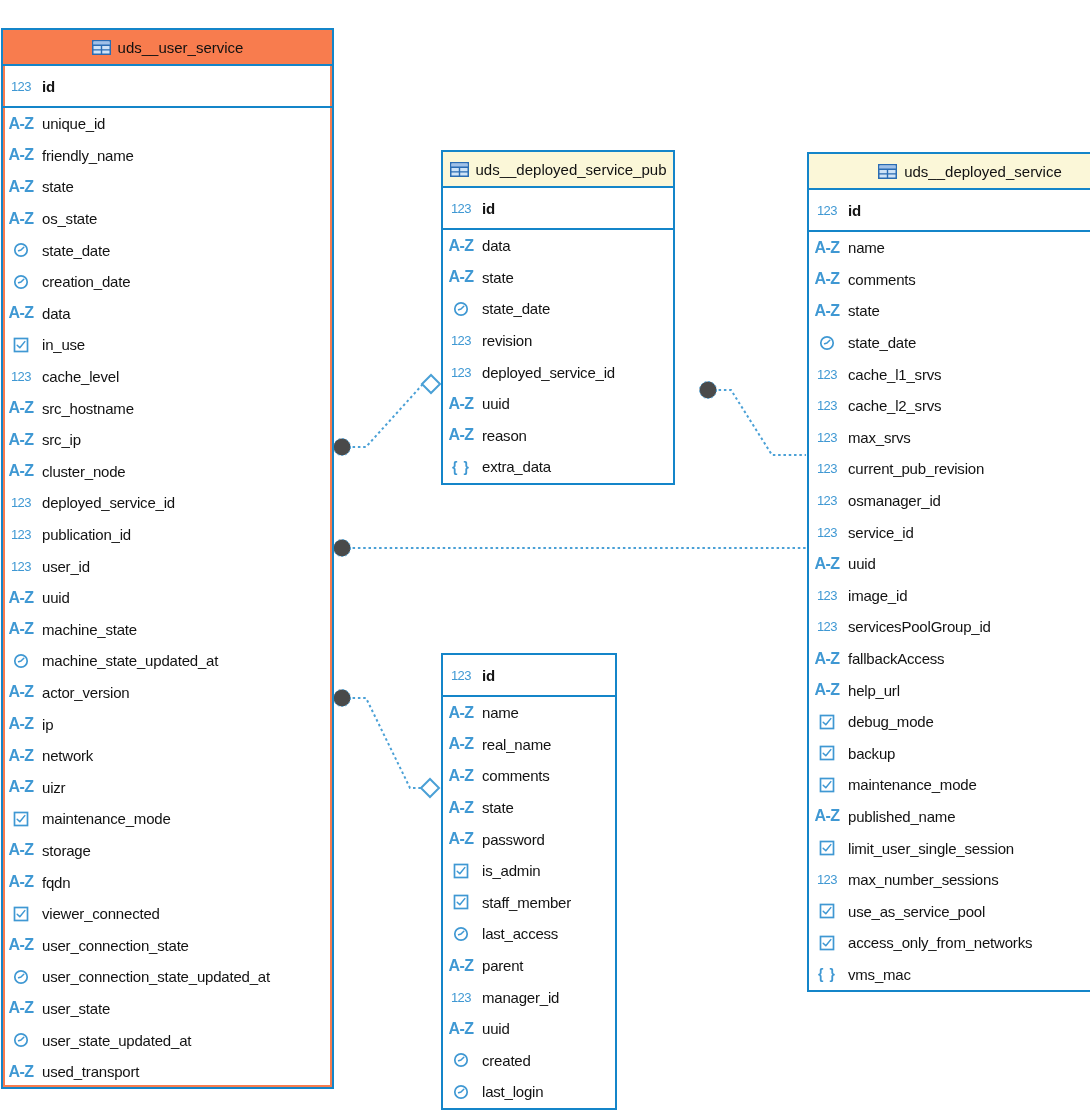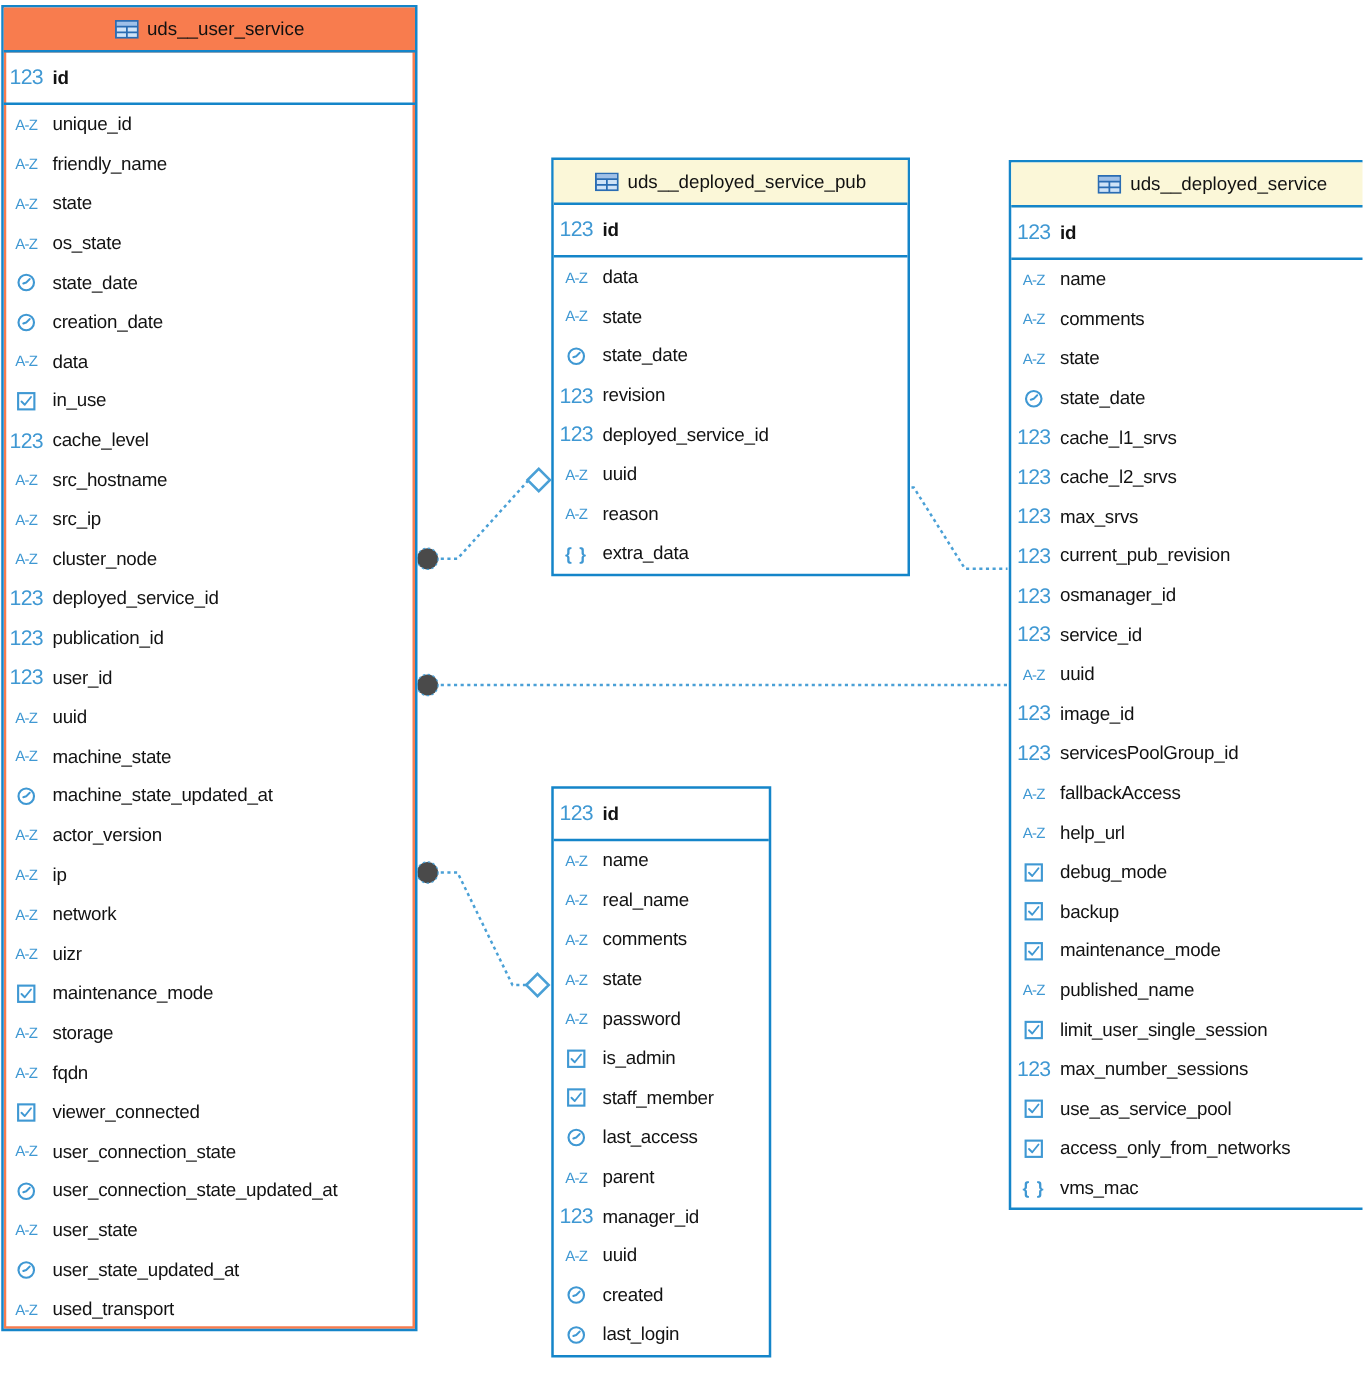--- a/index.html
+++ b/index.html
@@ -6,20 +6,21 @@
   body{
     width:1090px;height:1118px;position:relative;background:#ffffff;
     font-family:"Liberation Sans","DejaVu Sans",sans-serif;
     -webkit-font-smoothing:antialiased;
   }
   #canvas{position:absolute;inset:0;}
   .erd-table{
     position:absolute;background:#ffffff;
     border:2px solid #1485c9;
     box-sizing:border-box;
+    margin-top:24px;
   }
   .erd-table.selected{
     box-shadow:inset 0 0 0 2px #f87c4e;
   }
   .erd-header{
     height:36px;display:flex;align-items:center;justify-content:center;
     gap:7px;background:#fbf7d8;border-bottom:2px solid #1485c9;
     box-sizing:border-box;font-size:15px;color:#111;
   }
   .erd-table.selected .erd-header{background:#f87c4e;}
@@ -29,22 +30,22 @@
     padding:0 8px 0 6px;box-sizing:border-box;
     font-size:15px;color:#121212;white-space:nowrap;overflow:hidden;
   }
   .pk-section .erd-row{height:40px;}
   .erd-row .colname{letter-spacing:-0.2px;}
   .erd-row.pk .colname{font-weight:bold;}
   .ticon{
     display:inline-flex;align-items:center;justify-content:center;
     width:24px;flex:0 0 24px;color:#3f98d3;
   }
-  .ticon.num{font-size:17px;letter-spacing:-0.5px;}
-  .ticon.txt{font-size:12px;font-weight:normal;letter-spacing:-0.6px;}
+  .ticon.num{font-size:13px;letter-spacing:-0.5px;}
+  .ticon.txt{font-size:16px;font-weight:bold;letter-spacing:-0.6px;}
   .ticon.json{font-size:14px;font-weight:bold;letter-spacing:1px;}
   .ticon svg{display:block;}
   #wires{position:absolute;inset:0;pointer-events:none;}
   #wires .wire-path{pointer-events:stroke;}
 </style>
 </head>
 <body>
 
 <div id="canvas">
   <svg id="wires" width="1090" height="1118">
@@ -244,21 +245,21 @@
             </svg>
           </span>
           <span class="colname">user_state_updated_at</span>
         </div>
         <div class="erd-row">
           <span class="ticon txt">A-Z</span>
           <span class="colname">used_transport</span>
         </div>
       </div>
     </div>
-    <div class="erd-table" style="left: 441px; top: 126px; width: 287px;">
+    <div class="erd-table" style="left: 441px; top: 126px; width: 234px;">
       <div class="erd-header">
         <span class="ticon" style="width: 19px; flex: 0 0 19px;">
           <svg width="19" height="15" viewBox="0 0 19 15">
             <rect x="0.75" y="0.75" width="17.5" height="13.5" fill="#cfe3f7" stroke="#2a6cb3" stroke-width="1.5"></rect>
             <rect x="1.5" y="1.5" width="16" height="3.5" fill="#9fc0e8"></rect>
             <path d="M1 5.2 H18 M1 9.9 H18 M9.5 5.2 V14" fill="none" stroke="#2a6cb3" stroke-width="1.4"></path>
           </svg>
         </span>
         <span>uds__deployed_service_pub</span>
       </div>

